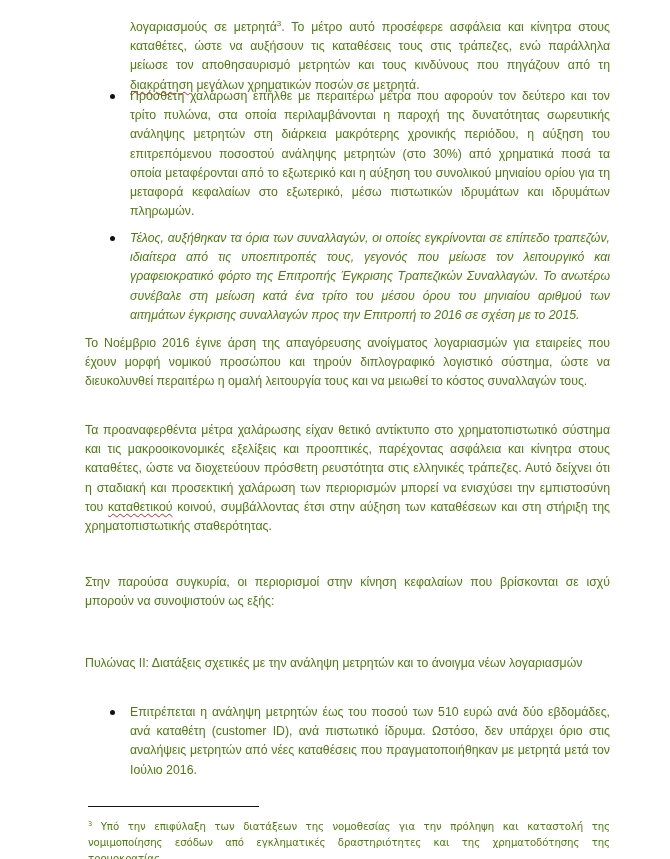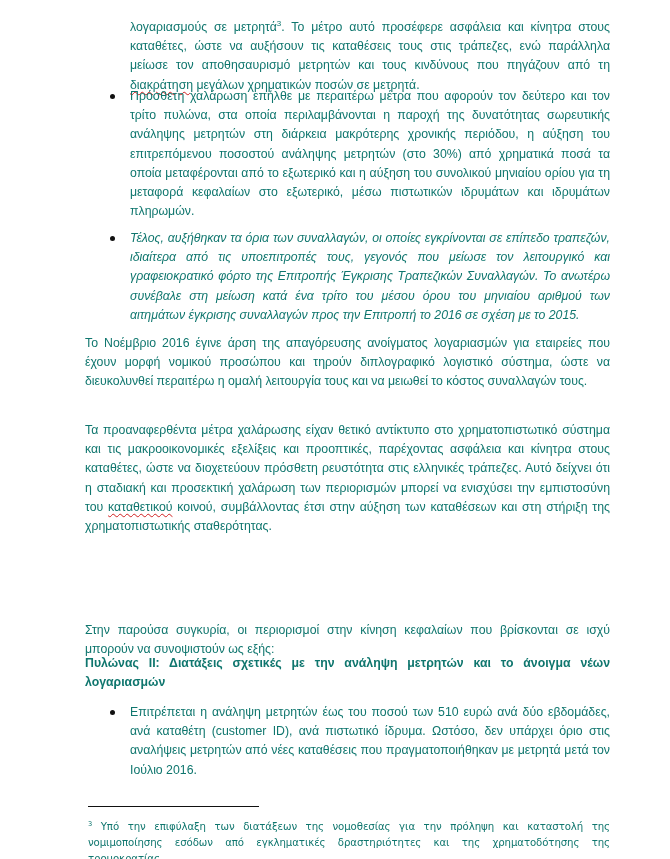--- a/index.html
+++ b/index.html
@@ -1,19 +1,19 @@
 <!DOCTYPE html>
 <html><head>
 <meta charset="utf-8">
 <style>
   html, body { margin: 0; padding: 0; background: #ffffff; }
   body { width: 670px; height: 859px; position: relative; overflow: hidden; }
   .page {
     position: absolute; left: 0; top: 0; width: 670px; height: 859px;
-    background: #ffffff; color: #0f766e;
+    background: #ffffff; color: #4d7c0f;
     font-family: "Liberation Sans", "DejaVu Sans", sans-serif;
     font-size: 12.3px; line-height: 19.2px;
   }
   .bullet-item {
     position: absolute; left: 130px; width: 480px; text-align: justify;
   }
   .bullet-dot {
     position: absolute; left: -20px; top: 7px; width: 5px; height: 5px;
     border-radius: 50%; background: #111111;
   }
@@ -53,25 +53,25 @@
 
   <div class="para" style="top:334px;">
     <span>Το Νοέμβριο 2016 έγινε άρση της απαγόρευσης ανοίγματος λογαριασμών για εταιρείες που έχουν μορφή νομικού προσώπου και τηρούν διπλογραφικό λογιστικό σύστημα, ώστε να διευκολυνθεί περαιτέρω η ομαλή λειτουργία τους και να μειωθεί το κόστος συναλλαγών τους.</span>
   </div>
 
   <div class="para" style="top:421px;">
     <span>Τα προαναφερθέντα μέτρα χαλάρωσης είχαν θετικό αντίκτυπο στο χρηματοπιστωτικό σύστημα και τις μακροοικονομικές εξελίξεις και προοπτικές, παρέχοντας ασφάλεια και κίνητρα στους καταθέτες, ώστε να διοχετεύουν πρόσθετη ρευστότητα στις ελληνικές τράπεζες. Αυτό δείχνει ότι η σταδιακή και προσεκτική χαλάρωση των περιορισμών μπορεί να ενισχύσει την εμπιστοσύνη του </span><span class="spell">καταθετικού</span><span> κοινού, συμβάλλοντας  έτσι  στην αύξηση των καταθέσεων και στη στήριξη της χρηματοπιστωτικής σταθερότητας.</span>
   </div>
 
 
-  <div class="para" style="top:621px;">
+  <div class="para" style="top:573px;">
     <span>Στην παρούσα συγκυρία, οι περιορισμοί στην κίνηση κεφαλαίων που βρίσκονται σε ισχύ μπορούν να συνοψιστούν ως εξής:</span>
   </div>
 
-  <div class="para" style="top:654px;font-weight:bold;">
+  <div class="para" style="top:654px;">
     <span>Πυλώνας ΙΙ: Διατάξεις σχετικές με την ανάληψη μετρητών και το άνοιγμα νέων λογαριασμών</span>
   </div>
 
   <div class="bullet-item" style="top:703px;">
     <span class="bullet-dot"></span>
     <span>Επιτρέπεται η ανάληψη μετρητών έως του ποσού των 510 ευρώ ανά δύο εβδομάδες, ανά καταθέτη (customer ID), ανά πιστωτικό ίδρυμα. Ωστόσο, δεν υπάρχει όριο στις αναλήψεις μετρητών από νέες καταθέσεις που πραγματοποιήθηκαν με μετρητά μετά τον Ιούλιο 2016.</span>
   </div>
 
   <div class="fn-rule"></div>
 

